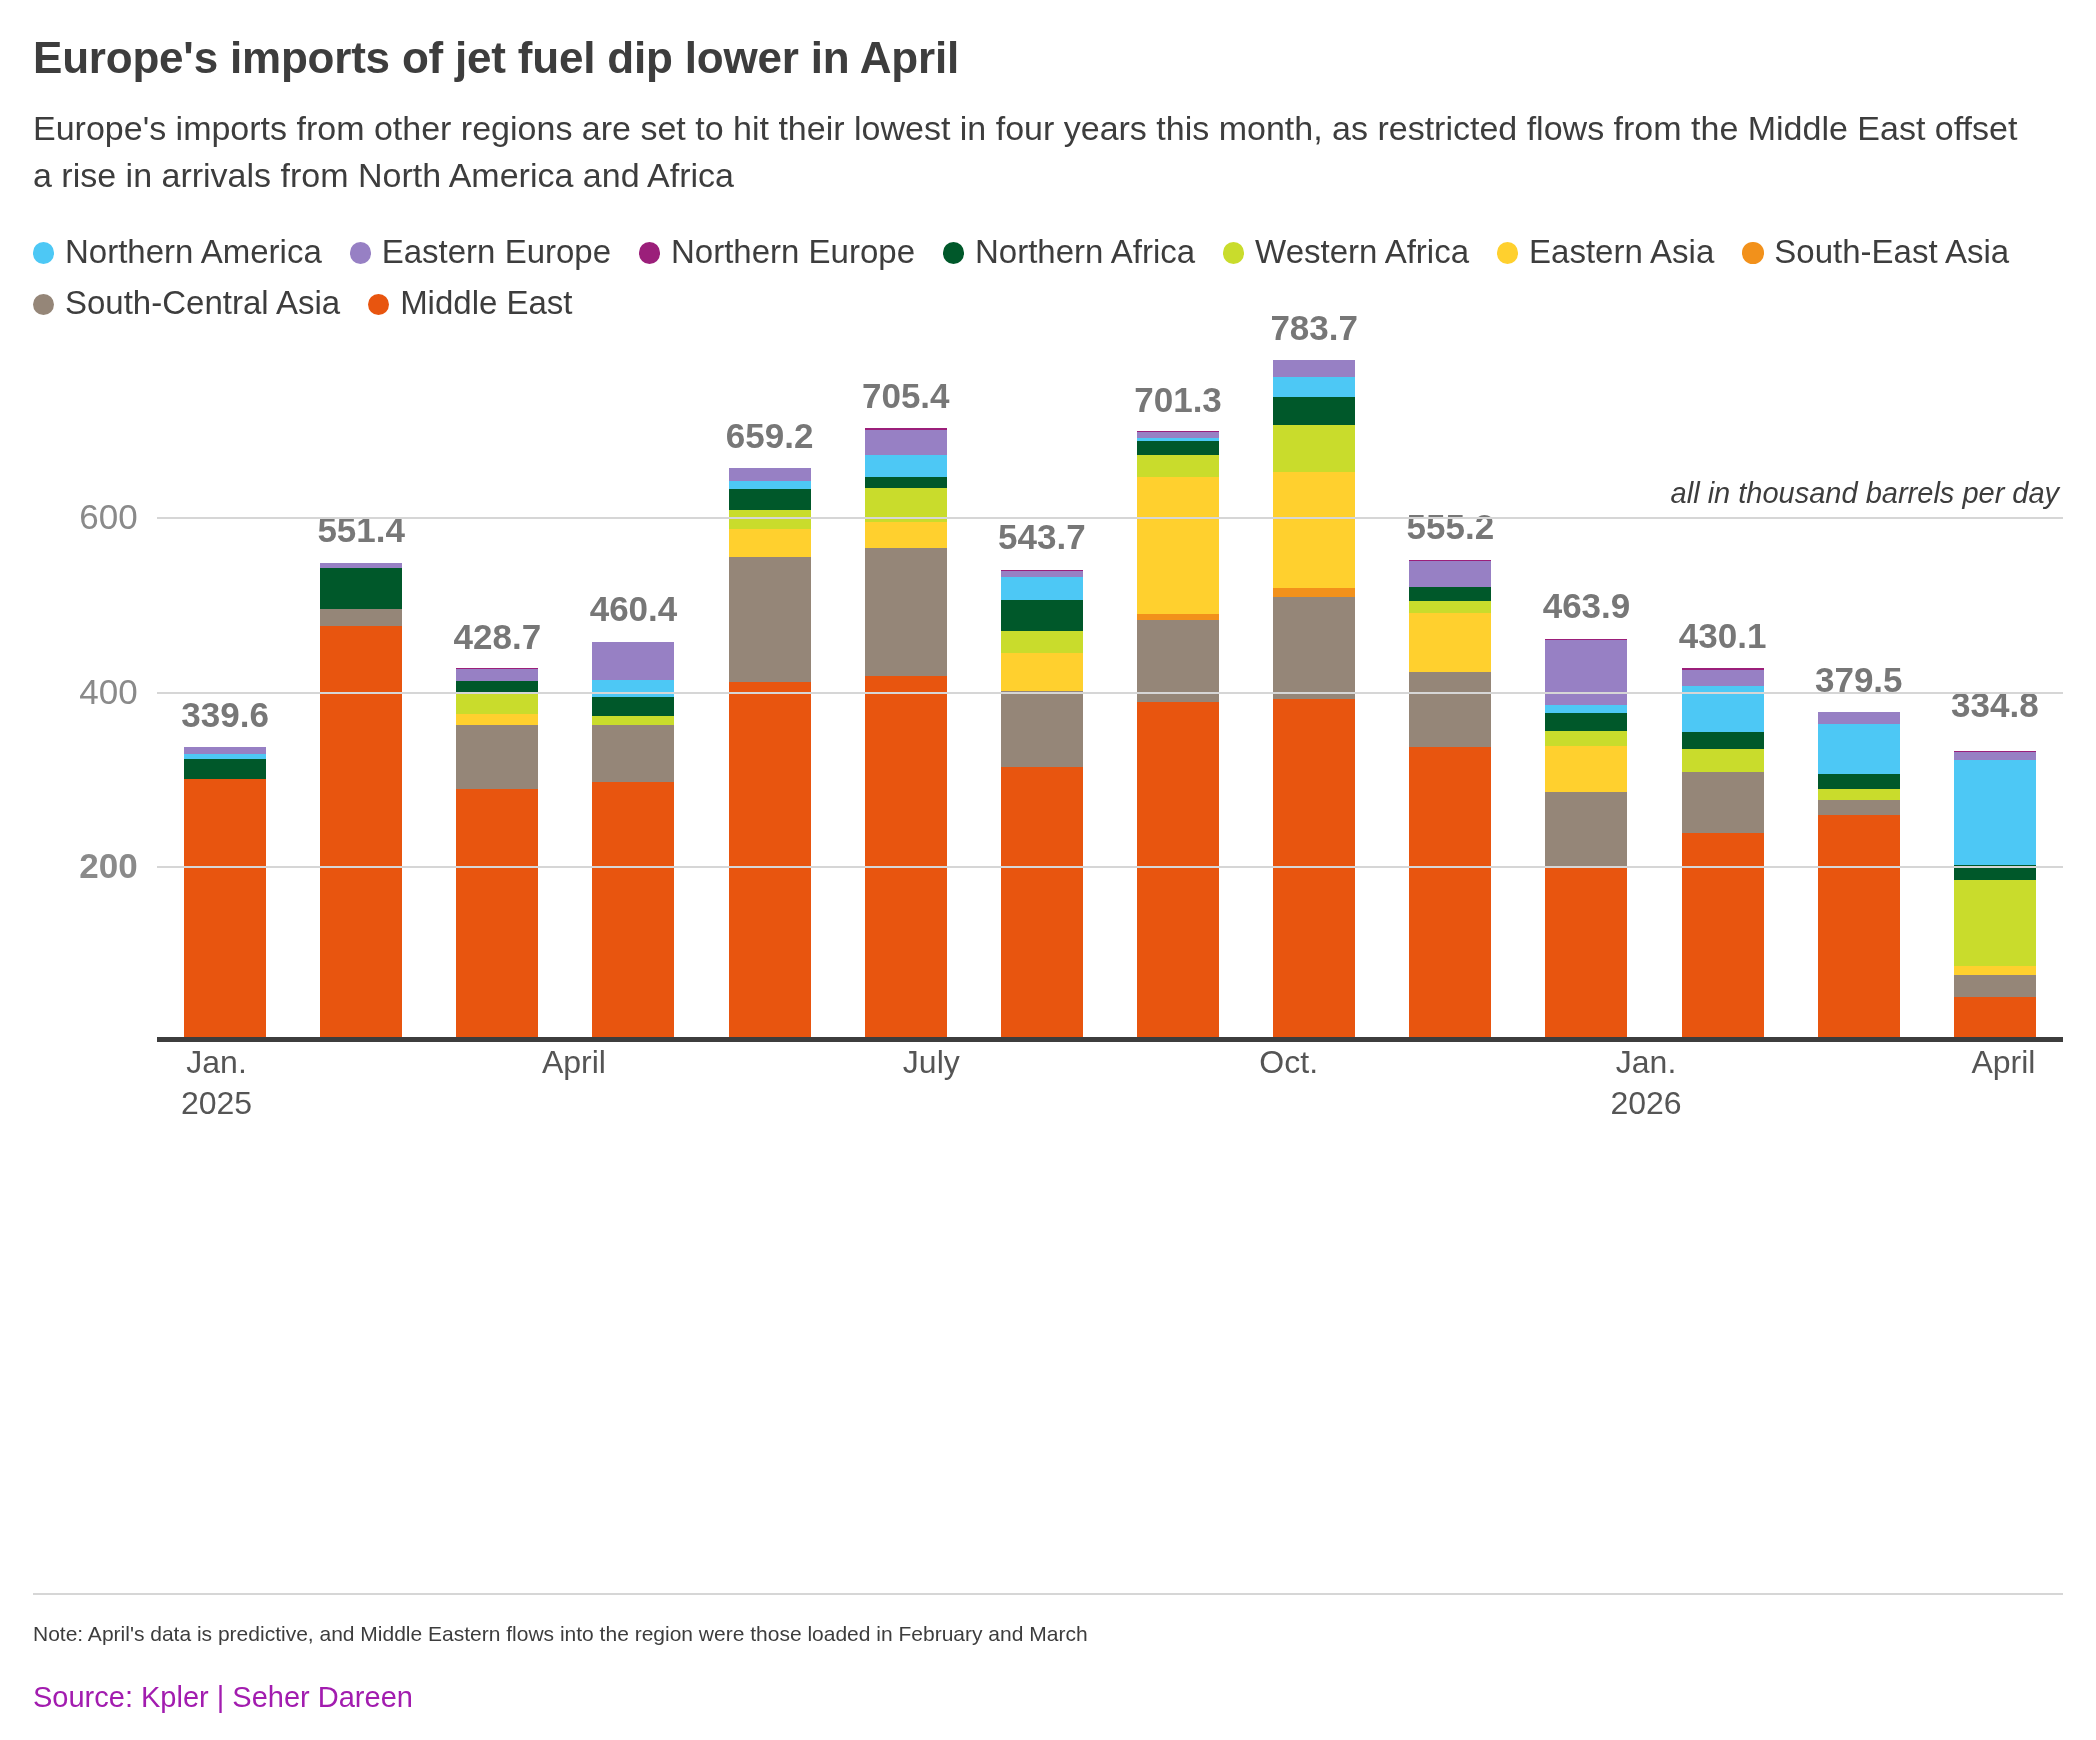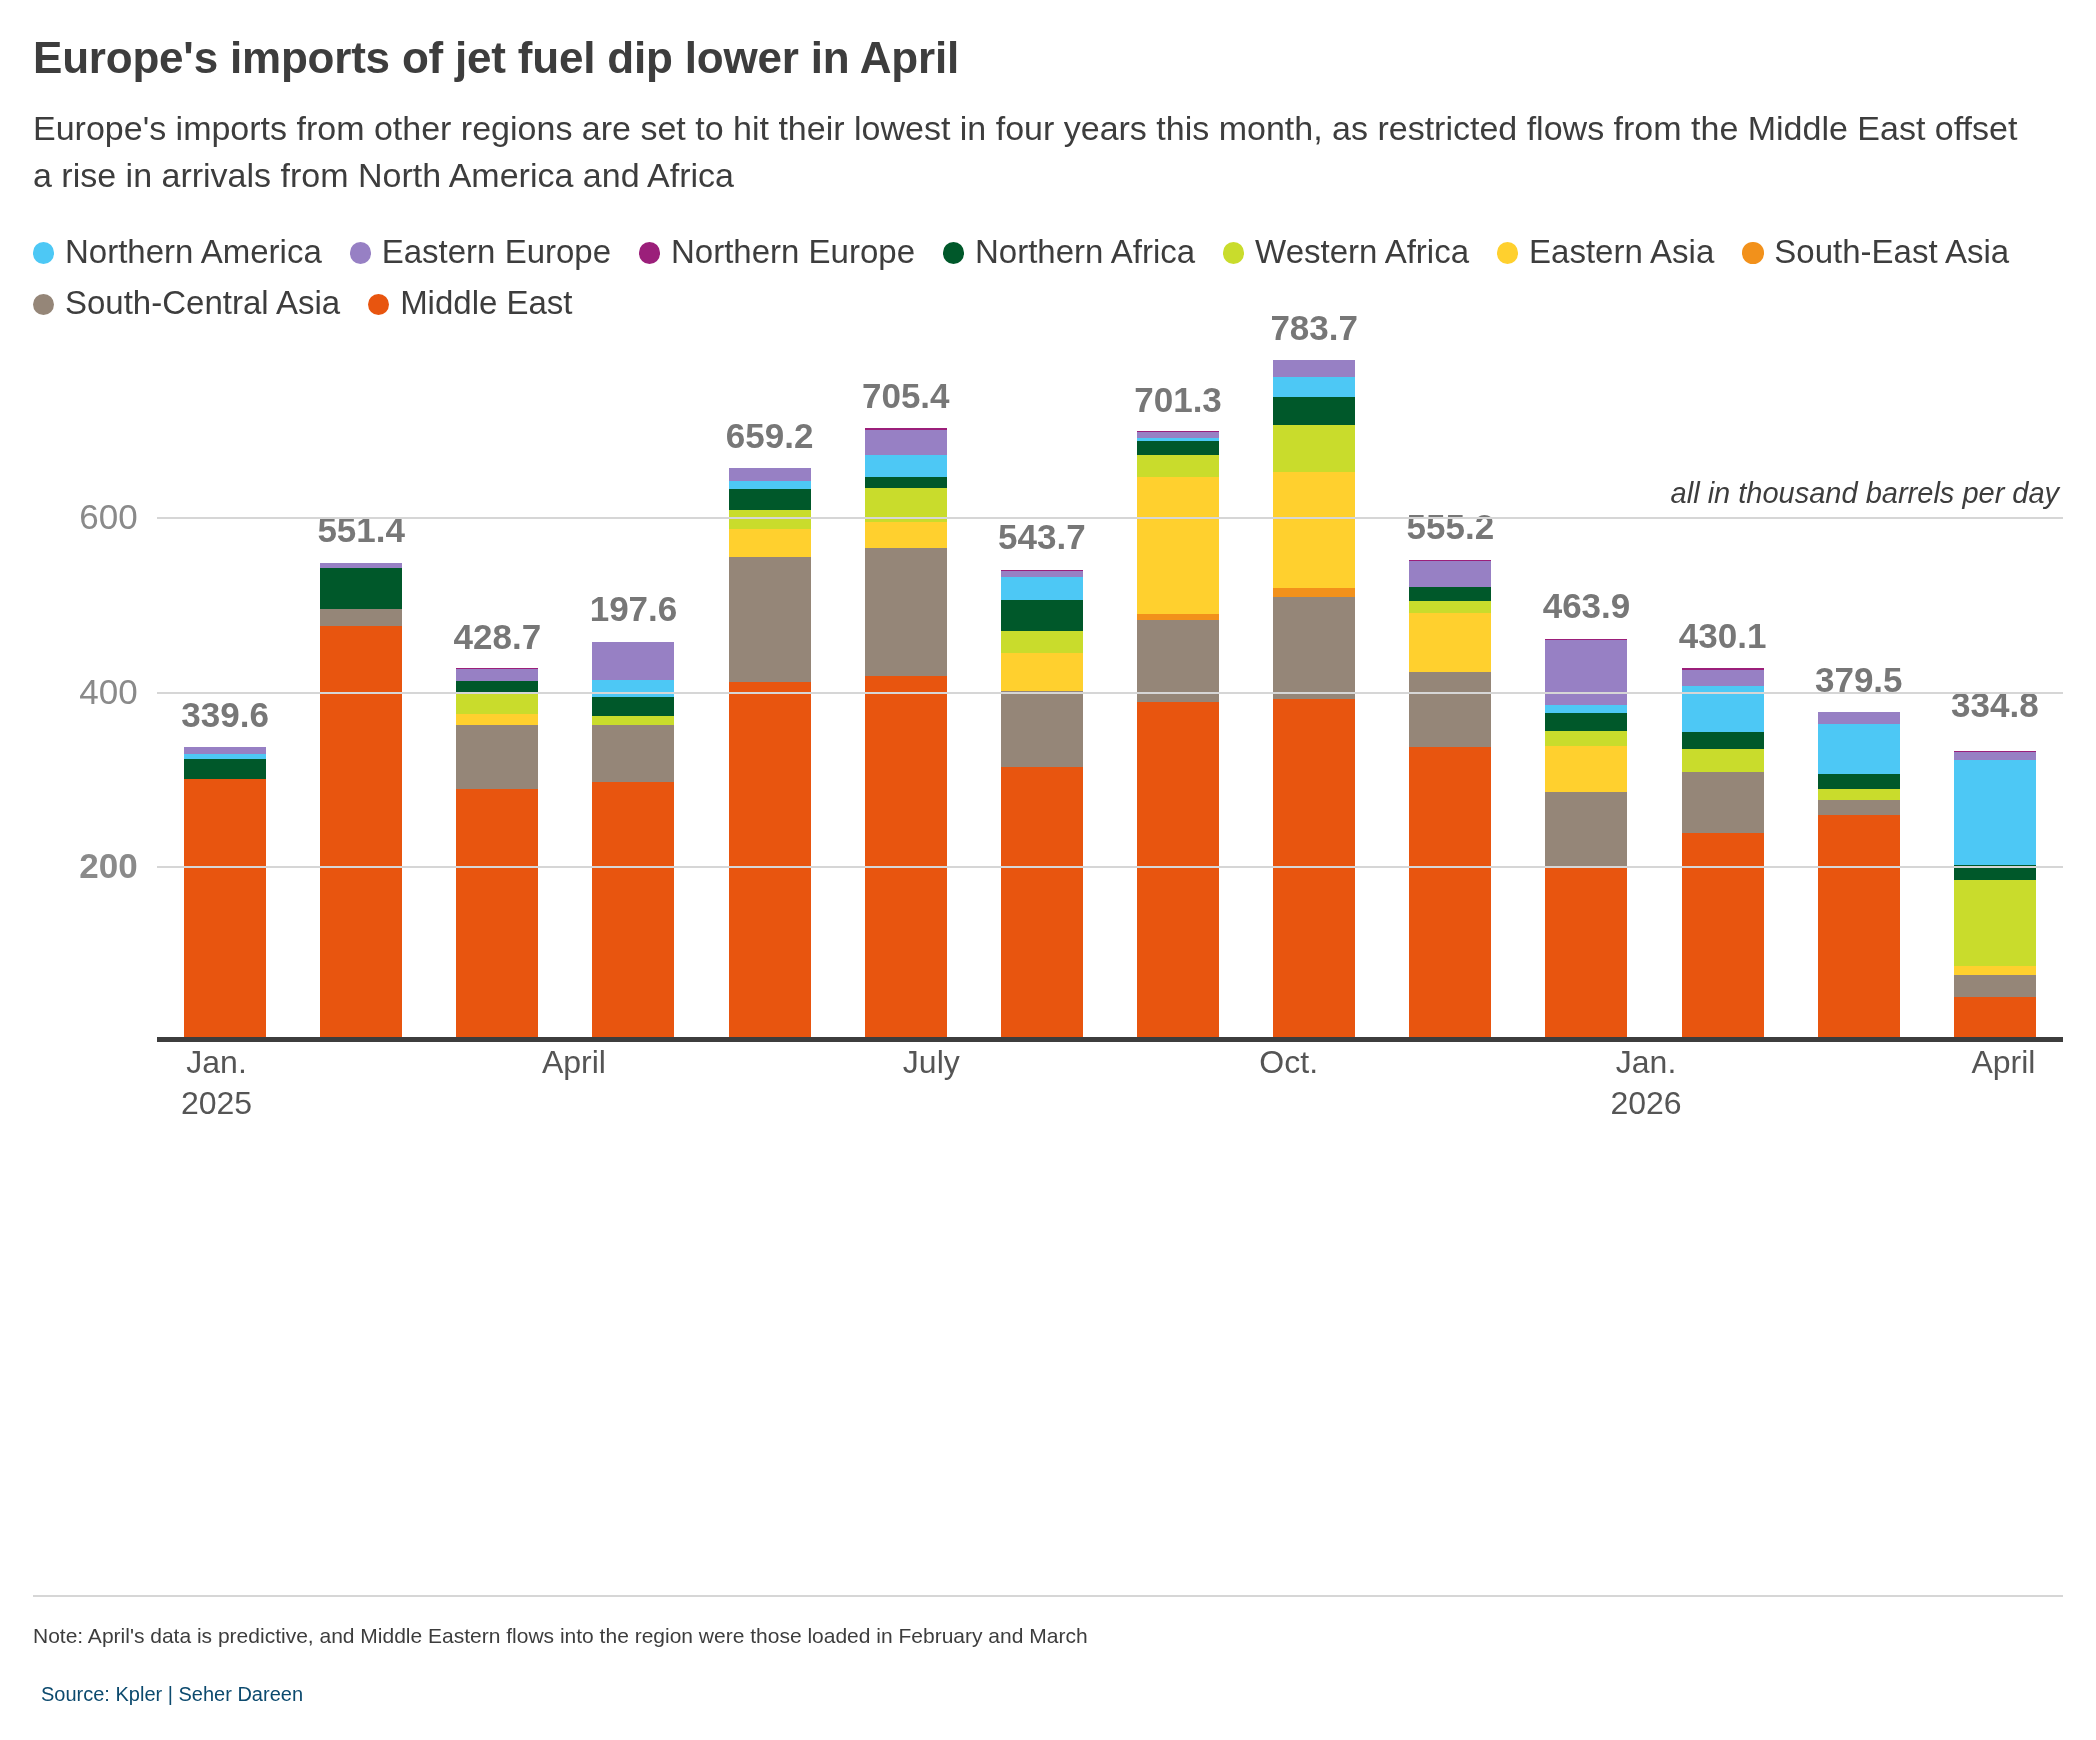--- a/index.html
+++ b/index.html
@@ -152,23 +152,23 @@
   .footer { position: absolute; left: 33px; right: 33px; bottom: 27px; }
   .footer .rule {
     height: 1.9px; background: #d6d6d6; margin-bottom: 27px;
   }
   .footnote {
     font-size: 21px;
     color: #3d3d3d;
     margin: 0 0 35px 0;
   }
   .source {
-    font-size: 20px;
-    color: #0c4a6e;
-    margin: 8px;
+    font-size: 29px;
+    color: #a21caf;
+    margin: 0;
   }
 </style>
 </head>
 <body>
 
 <div class="page">
 
   <h1 class="headline">Europe's imports of jet fuel dip lower in April</h1>
   <p class="subhead">Europe's imports from other regions are set to hit their lowest in four years this month, as restricted flows from the Middle East offset a rise in arrivals from North America and Africa</p>
 
@@ -201,21 +201,21 @@
               <div class="seg" title="Middle East: 290" style="height: 253px; background: rgb(232, 85, 15);"></div>
               <div class="seg" title="South-Central Asia: 73" style="height: 64px; background: rgb(149, 134, 120);"></div>
               <div class="seg" title="Eastern Asia: 13" style="height: 11.3px; background: rgb(255, 208, 46);"></div>
               <div class="seg" title="Western Africa: 26" style="height: 22.6px; background: rgb(201, 220, 44);"></div>
               <div class="seg" title="Northern Africa: 12" style="height: 10.5px; background: rgb(0, 88, 42);"></div>
               <div class="seg" title="Eastern Europe: 13.7" style="height: 12px; background: rgb(151, 128, 196);"></div>
               <div class="seg" title="Northern Europe: 1" style="height: 0.9px; background: rgb(155, 31, 122);"></div>
             </div>
           </div>
           <div class="bar-col">
-            <div class="bar-total" style="bottom: 413px;">197.6</div>
+            <div class="bar-total" style="bottom: 413px;">460.4</div>
             <div class="bar-stack">
               <div class="seg" title="Middle East: 299" style="height: 260px; background: rgb(232, 85, 15);"></div>
               <div class="seg" title="South-Central Asia: 65" style="height: 57px; background: rgb(149, 134, 120);"></div>
               <div class="seg" title="Western Africa: 11" style="height: 9.6px; background: rgb(201, 220, 44);"></div>
               <div class="seg" title="Northern Africa: 22" style="height: 19px; background: rgb(0, 88, 42);"></div>
               <div class="seg" title="Northern America: 20" style="height: 17.4px; background: rgb(77, 200, 245);"></div>
               <div class="seg" title="Eastern Europe: 43.4" style="height: 38px; background: rgb(151, 128, 196);"></div>
             </div>
           </div>
           <div class="bar-col">

